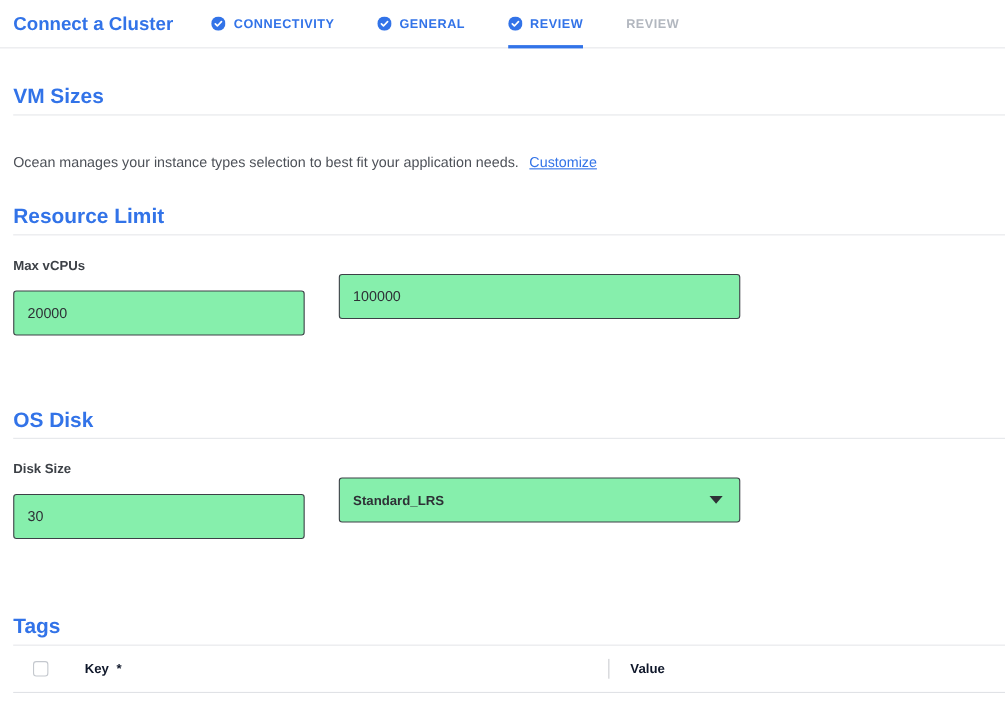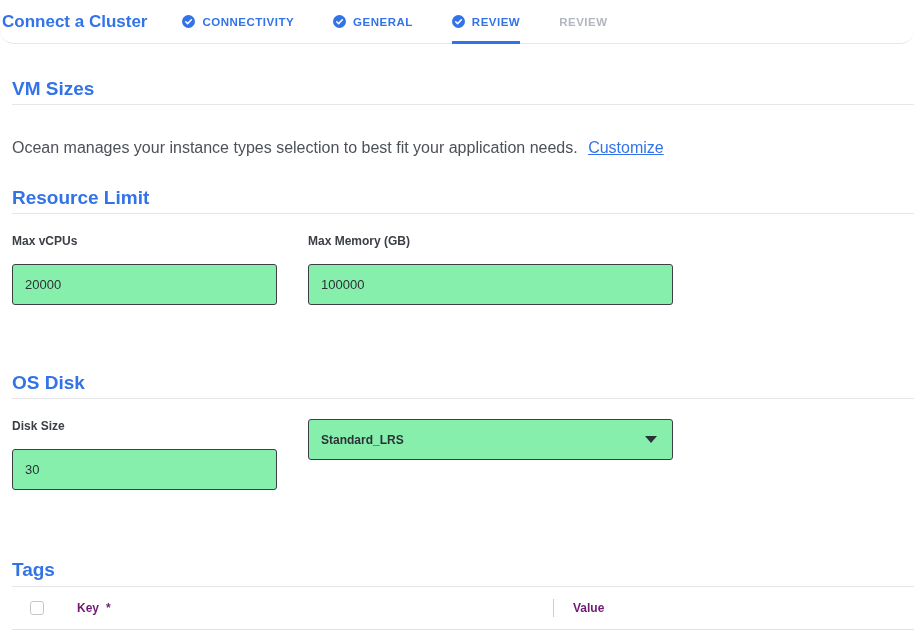--- a/index.html
+++ b/index.html
@@ -5,24 +5,23 @@
   * { margin:0; padding:0; box-sizing:border-box; }
   html,body { background:#fff; }
   body {
     width:914px; height:639px; overflow:hidden;
     font-family:"Liberation Sans", sans-serif;
     color:#3c4046;
   }
   
   .header {
     display:flex; align-items:center;
-    height:44px; padding-left:2px;
+    height:44px; padding-left:12px;
     border-bottom:1px solid #e5e7ea;
     position:relative;
-    border-radius:14px;
   }
   .page-title {
     font-size:17px; font-weight:bold; color:#3273e8;
     margin-right:35px; white-space:nowrap;
   }
   .tabs { display:flex; align-items:stretch; height:100%; }
   .tab {
     display:flex; align-items:center; gap:7px;
     margin-right:39px; position:relative;
     font-size:11.5px; font-weight:bold; letter-spacing:.5px;
@@ -42,28 +41,28 @@
     font-size:19px; font-weight:bold; color:#3273e8;
     line-height:19px; padding-bottom:6px;
     border-bottom:1px solid #e5e7ea;
   }
   .heading-vm      { margin-top:35px; }
   .heading-res     { margin-top:33px; }
   .heading-os      { margin-top:68px; }
   .heading-tags    { margin-top:70px; padding-bottom:7px; }
 
   .desc {
-    margin-top:35px; font-size:16px; line-height:15px; color:#4d5158;
+    margin-top:35px; font-size:13px; line-height:15px; color:#4d5158;
   }
   .link {
     color:#3273e8; text-decoration:underline; cursor:pointer; margin-left:6px;
   }
 
   .fields-row { display:flex; margin-top:20px; }
-  .field { display:flex; flex-direction:column; }
+  .field { display:flex; flex-direction:column;justify-content:center; }
   .field.col1 { width:265px; margin-right:31px; }
   .field.col2 { width:365px; }
   .field-label {
     font-size:12px; font-weight:bold; color:#3c4046; line-height:14px;
     margin-bottom:16px;
   }
   .text-input, .select {
     height:41px; width:100%;
     border:1.5px solid #3c4046; border-radius:3px;
     background:#86efac; font-family:"Liberation Sans", sans-serif;
@@ -78,21 +77,21 @@
     width:0; height:0; margin-right:3px;
     border-left:6px solid transparent;
     border-right:6px solid transparent;
     border-top:7px solid #2e3136;
   }
 
   
   .tag-header-row {
     display:flex; align-items:center; height:43px;
     border-bottom:1px solid #e0e2e6;
-    font-size:12px; font-weight:bold; color:#701a75;
+    font-size:12px; font-weight:bold; color:#0f172a;
   }
   .checkbox {
     width:14px; height:14px; margin-left:18px;
     border:1px solid #c4c8ce; border-radius:3px;
     background:#fff; cursor:pointer; flex:0 0 auto;
   }
   .key-cell { margin-left:33px; width:476px; }
   .req { margin-left:7px; }
   .vdiv { width:1px; height:18px; background:#caccd1; flex:0 0 auto; }
   .value-cell { margin-left:19px; }
@@ -154,21 +153,20 @@
     </section>
 
     <section>
       <h2 class="section-heading heading-res">Resource Limit</h2>
       <div class="fields-row">
         <div class="field col1">
           <label class="field-label">Max vCPUs</label>
           <input class="text-input" type="text" value="20000" style="">
         </div>
         <div class="field col2">
-          <label class="field-label">Max Memory (GB)</label>
           <input class="text-input" type="text" value="100000" style="">
         </div>
       </div>
     </section>
 
     <section>
       <h2 class="section-heading heading-os">OS Disk</h2>
       <div class="fields-row">
         <div class="field col1">
           <label class="field-label">Disk Size</label>

